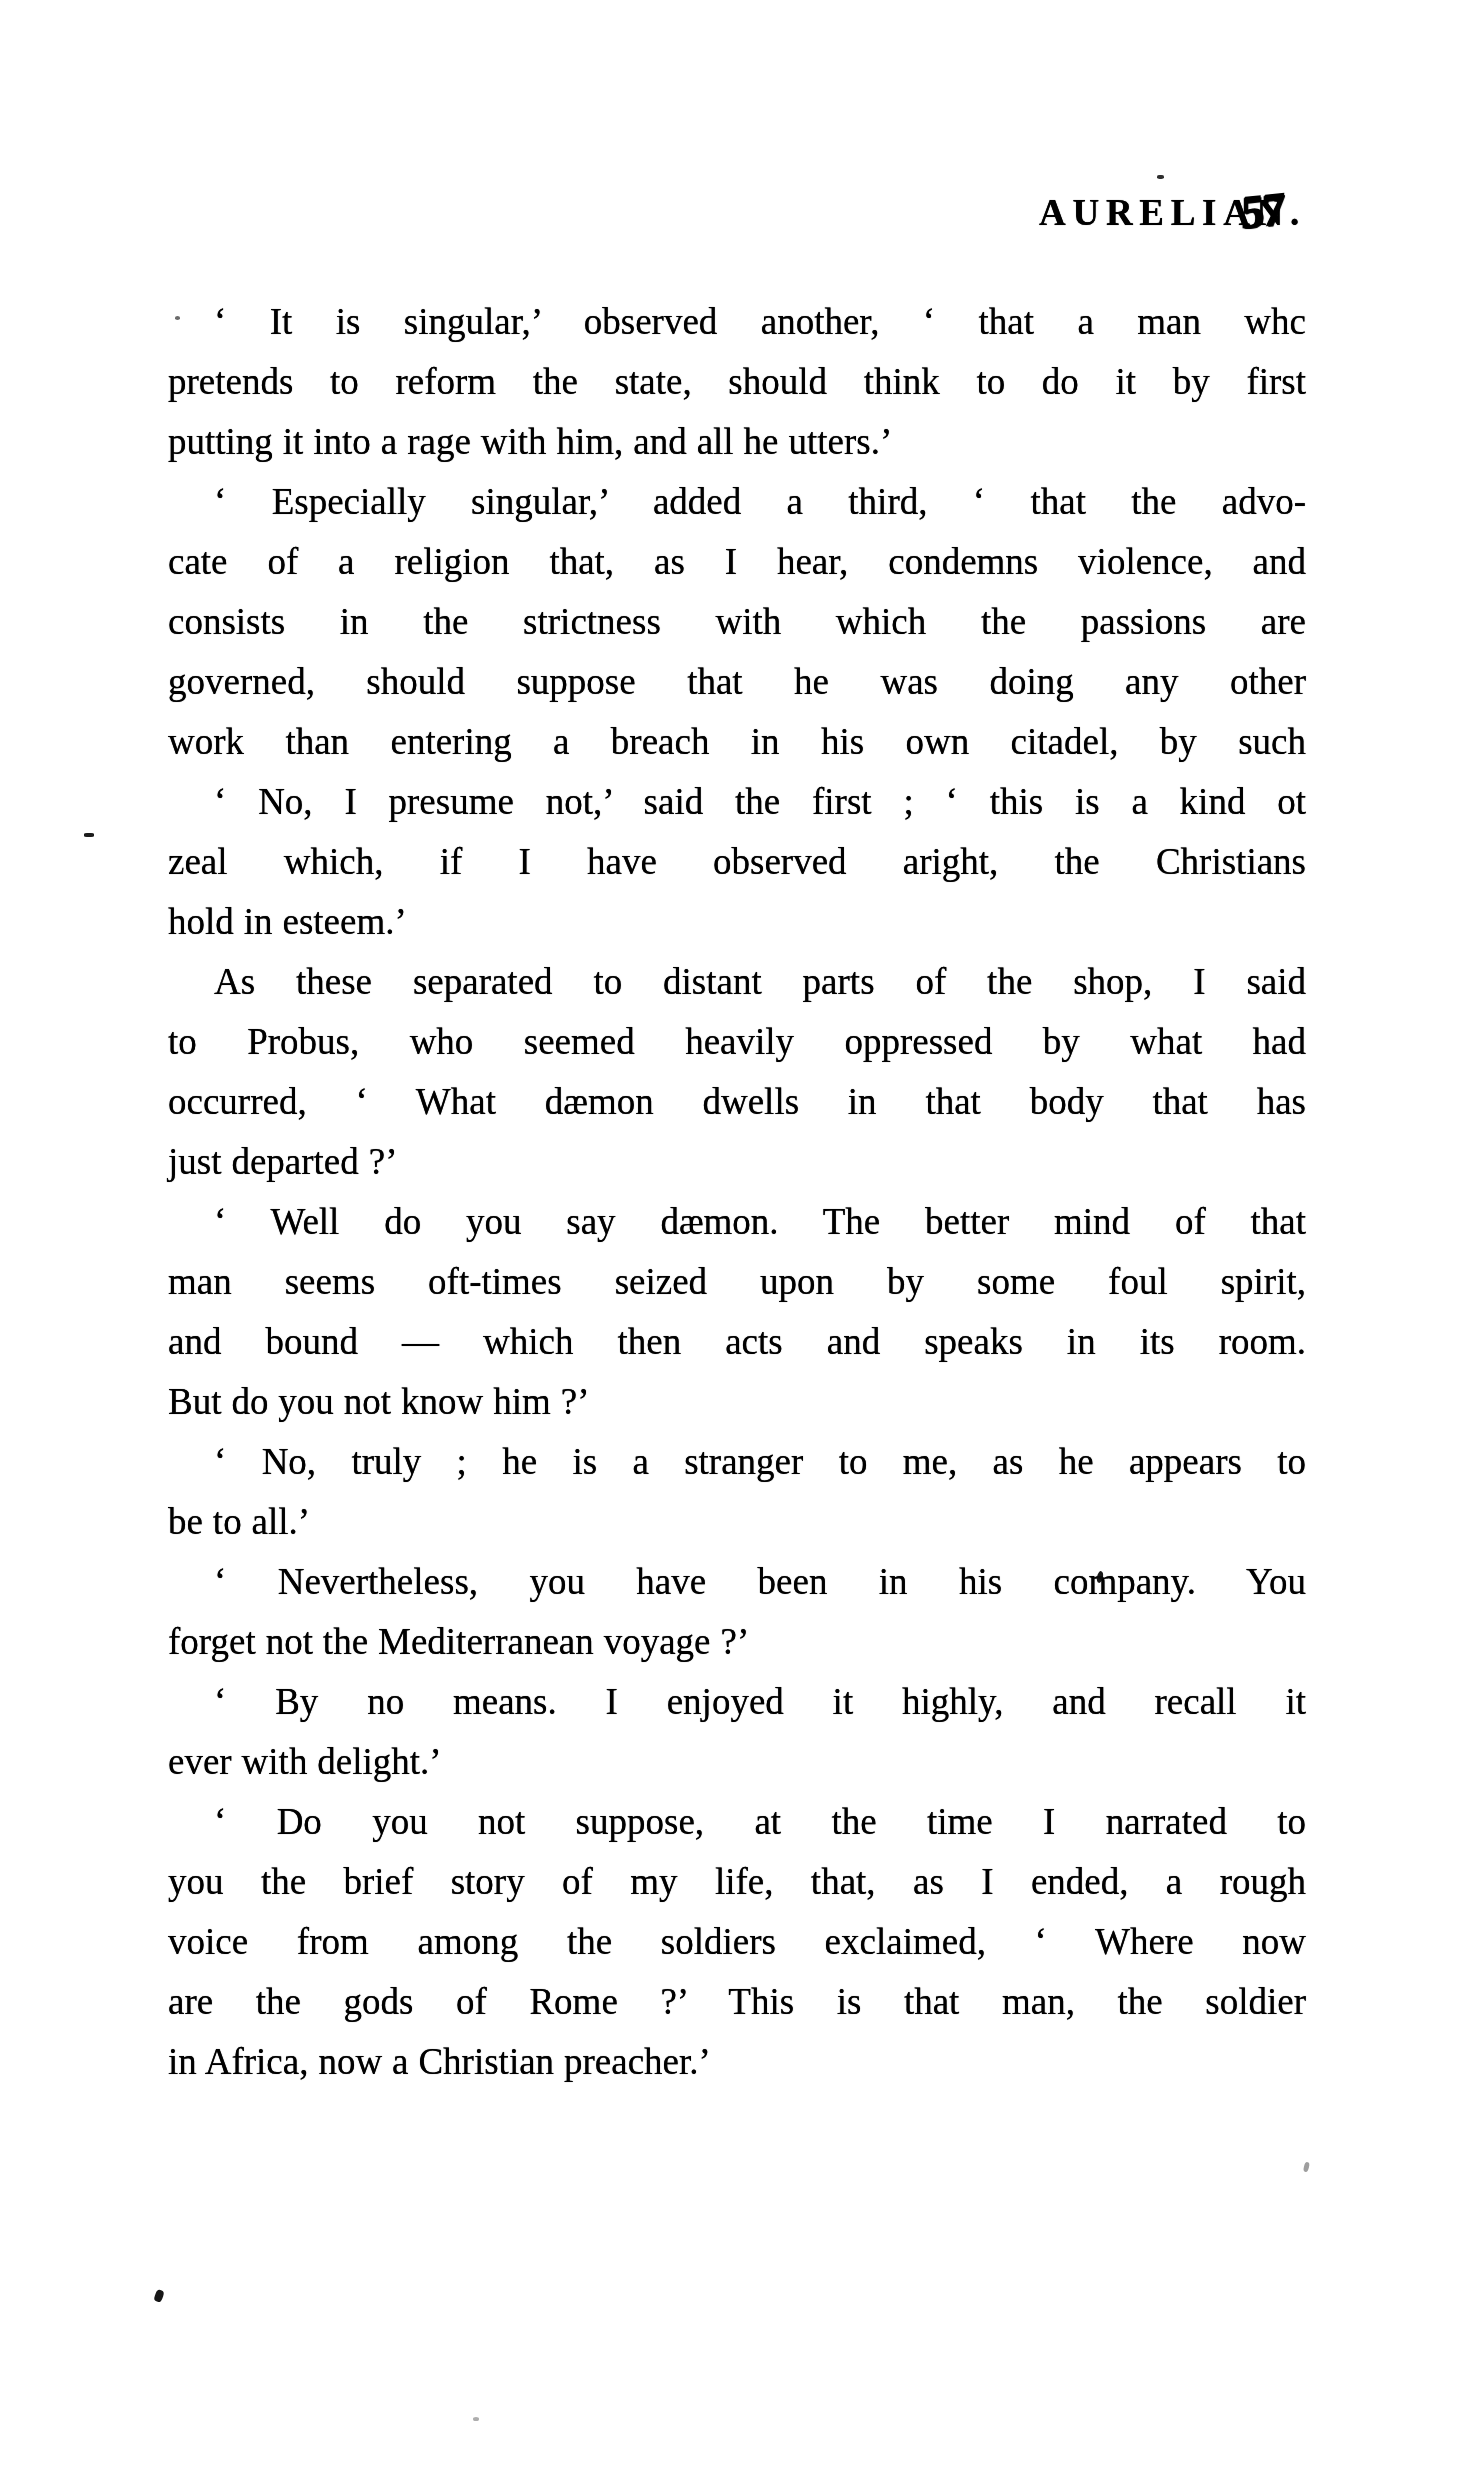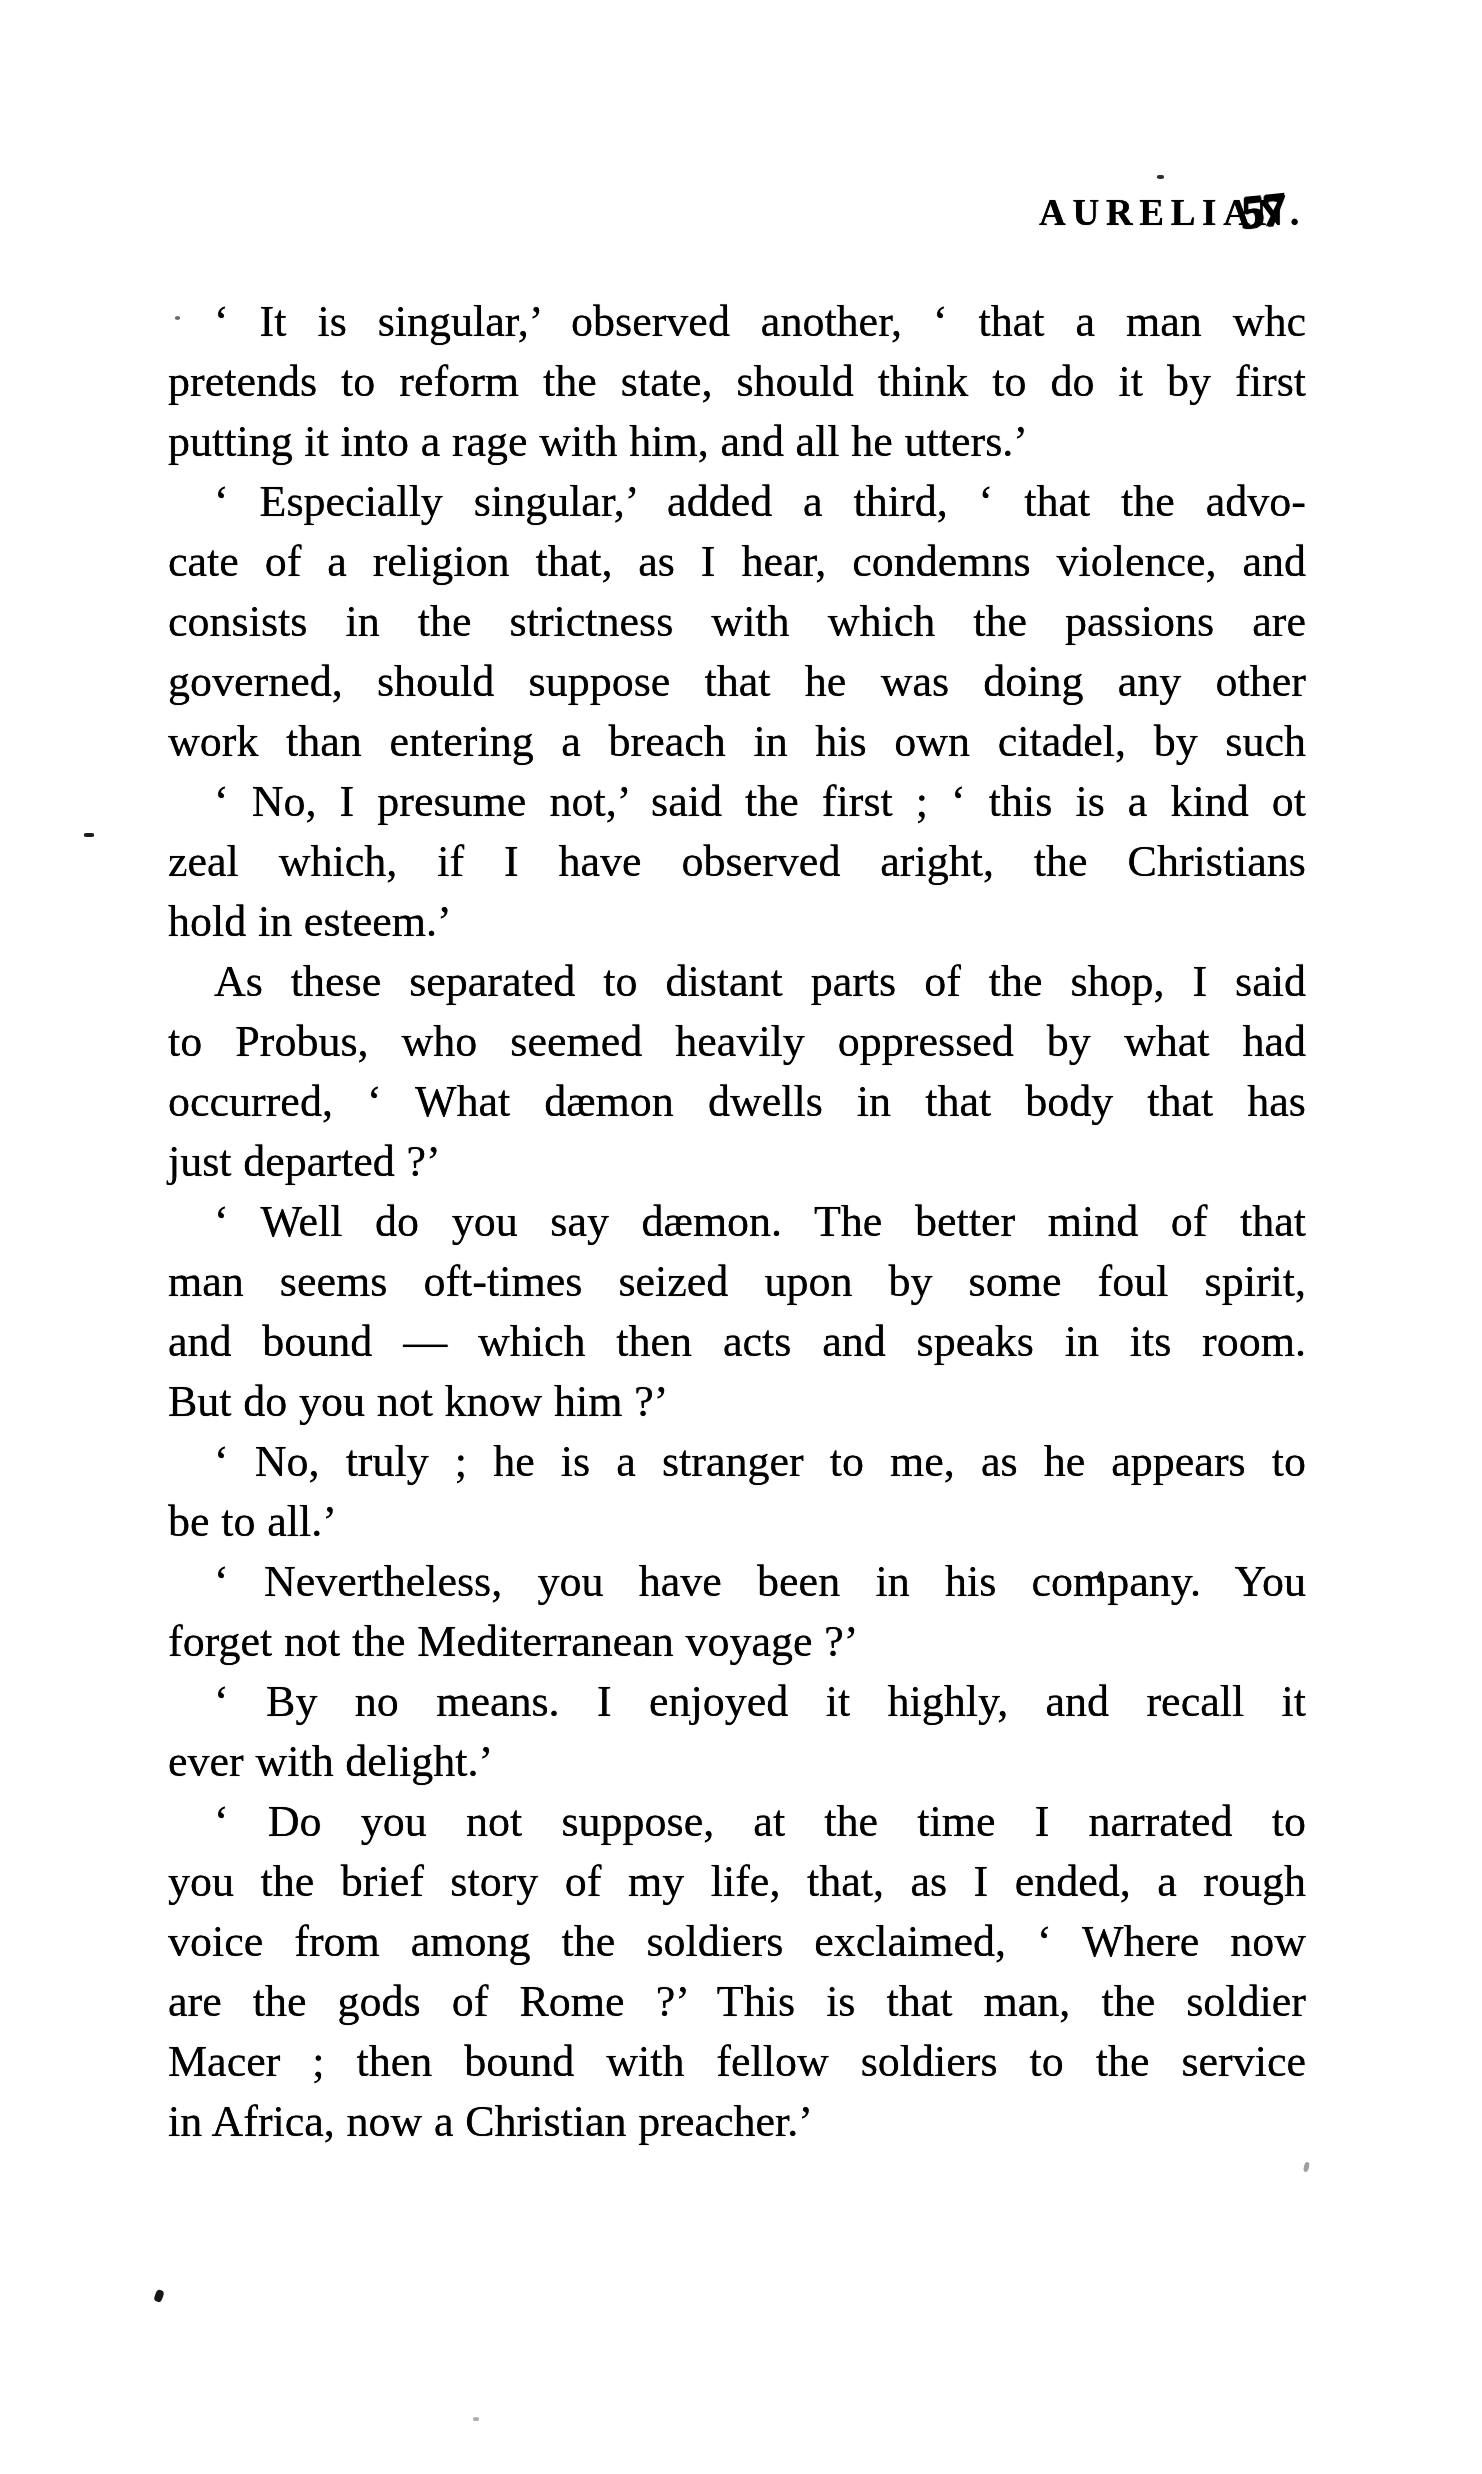--- a/index.html
+++ b/index.html
@@ -26,21 +26,21 @@
     left:1241px;top:184px;
     font-size:46px;
     font-weight:700;
     letter-spacing:-2.2px;
     transform:rotate(-6deg) skewX(-6deg);
     text-shadow:1.5px 1.5px 0.7px #000, -0.7px 0.7px 0.7px #000, 0.7px -0.7px 0 #000;
   }
   .text-block{
     position:absolute;
     left:168px;top:292px;width:1138px;
-    font-size:44px;
+    font-size:37px;
     line-height:60px;
     text-shadow:0 0 0.7px rgba(0,0,0,0.9);
     word-spacing:0.7px;
   }
   .text-line{height:60px;}
   .text-line.j{text-align:justify;text-align-last:justify;}
   .text-line.l{text-align:right;text-align-last:left;}
   .text-line.ind{text-indent:46px;}
   .speck{position:absolute;display:block;}
 </style>
@@ -76,21 +76,20 @@
       <div class="text-line j ind">‘ No, truly ; he is a stranger to me, as he appears to</div>
       <div class="text-line l">be to all.’</div>
       <div class="text-line j ind">‘ Nevertheless, you have been in his company.  You</div>
       <div class="text-line l">forget not the Mediterranean voyage ?’</div>
       <div class="text-line j ind">‘ By no means.  I enjoyed it highly, and recall it</div>
       <div class="text-line l">ever with delight.’</div>
       <div class="text-line j ind">‘ Do you not suppose, at the time I narrated to</div>
       <div class="text-line j">you the brief story of my life, that, as I ended, a rough</div>
       <div class="text-line j">voice from among the soldiers exclaimed, ‘ Where now</div>
       <div class="text-line j">are the gods of Rome ?’  This is that man, the soldier</div>
-      <div class="text-line j">Macer ; then bound with fellow soldiers to the service</div>
       <div class="text-line l">in Africa, now a Christian preacher.’</div>
     </div>
 
 <span class="speck" style="left: 1157px; top: 175px; width: 6.7px; height: 3.7px; background: rgb(22, 22, 22); opacity: 0.9; border-radius: 40%; transform: rotate(0deg);"></span>
     <span class="speck" style="left: 175px; top: 316px; width: 5.2px; height: 3.7px; background: rgb(58, 58, 58); opacity: 0.75; border-radius: 50%; transform: rotate(0deg);"></span>
     <span class="speck" style="left: 84px; top: 833px; width: 9.7px; height: 3.7px; background: rgb(16, 16, 16); opacity: 0.95; border-radius: 30%; transform: rotate(0deg);"></span>
     <span class="speck" style="left: 1097px; top: 1571px; width: 6px; height: 12px; background: rgb(12, 12, 12); opacity: 0.95; border-radius: 50%; transform: rotate(12deg);"></span>
     <span class="speck" style="left: 1304px; top: 2162px; width: 4.5px; height: 9.7px; background: rgb(106, 106, 106); opacity: 0.65; border-radius: 50%; transform: rotate(14deg);"></span>
     <span class="speck" style="left: 155px; top: 2290px; width: 8.2px; height: 12px; background: rgb(11, 11, 11); opacity: 0.95; border-radius: 40%; transform: rotate(20deg);"></span>
     <span class="speck" style="left: 473px; top: 2417px; width: 6px; height: 3.7px; background: rgb(119, 119, 119); opacity: 0.6; border-radius: 50%; transform: rotate(0deg);"></span>

